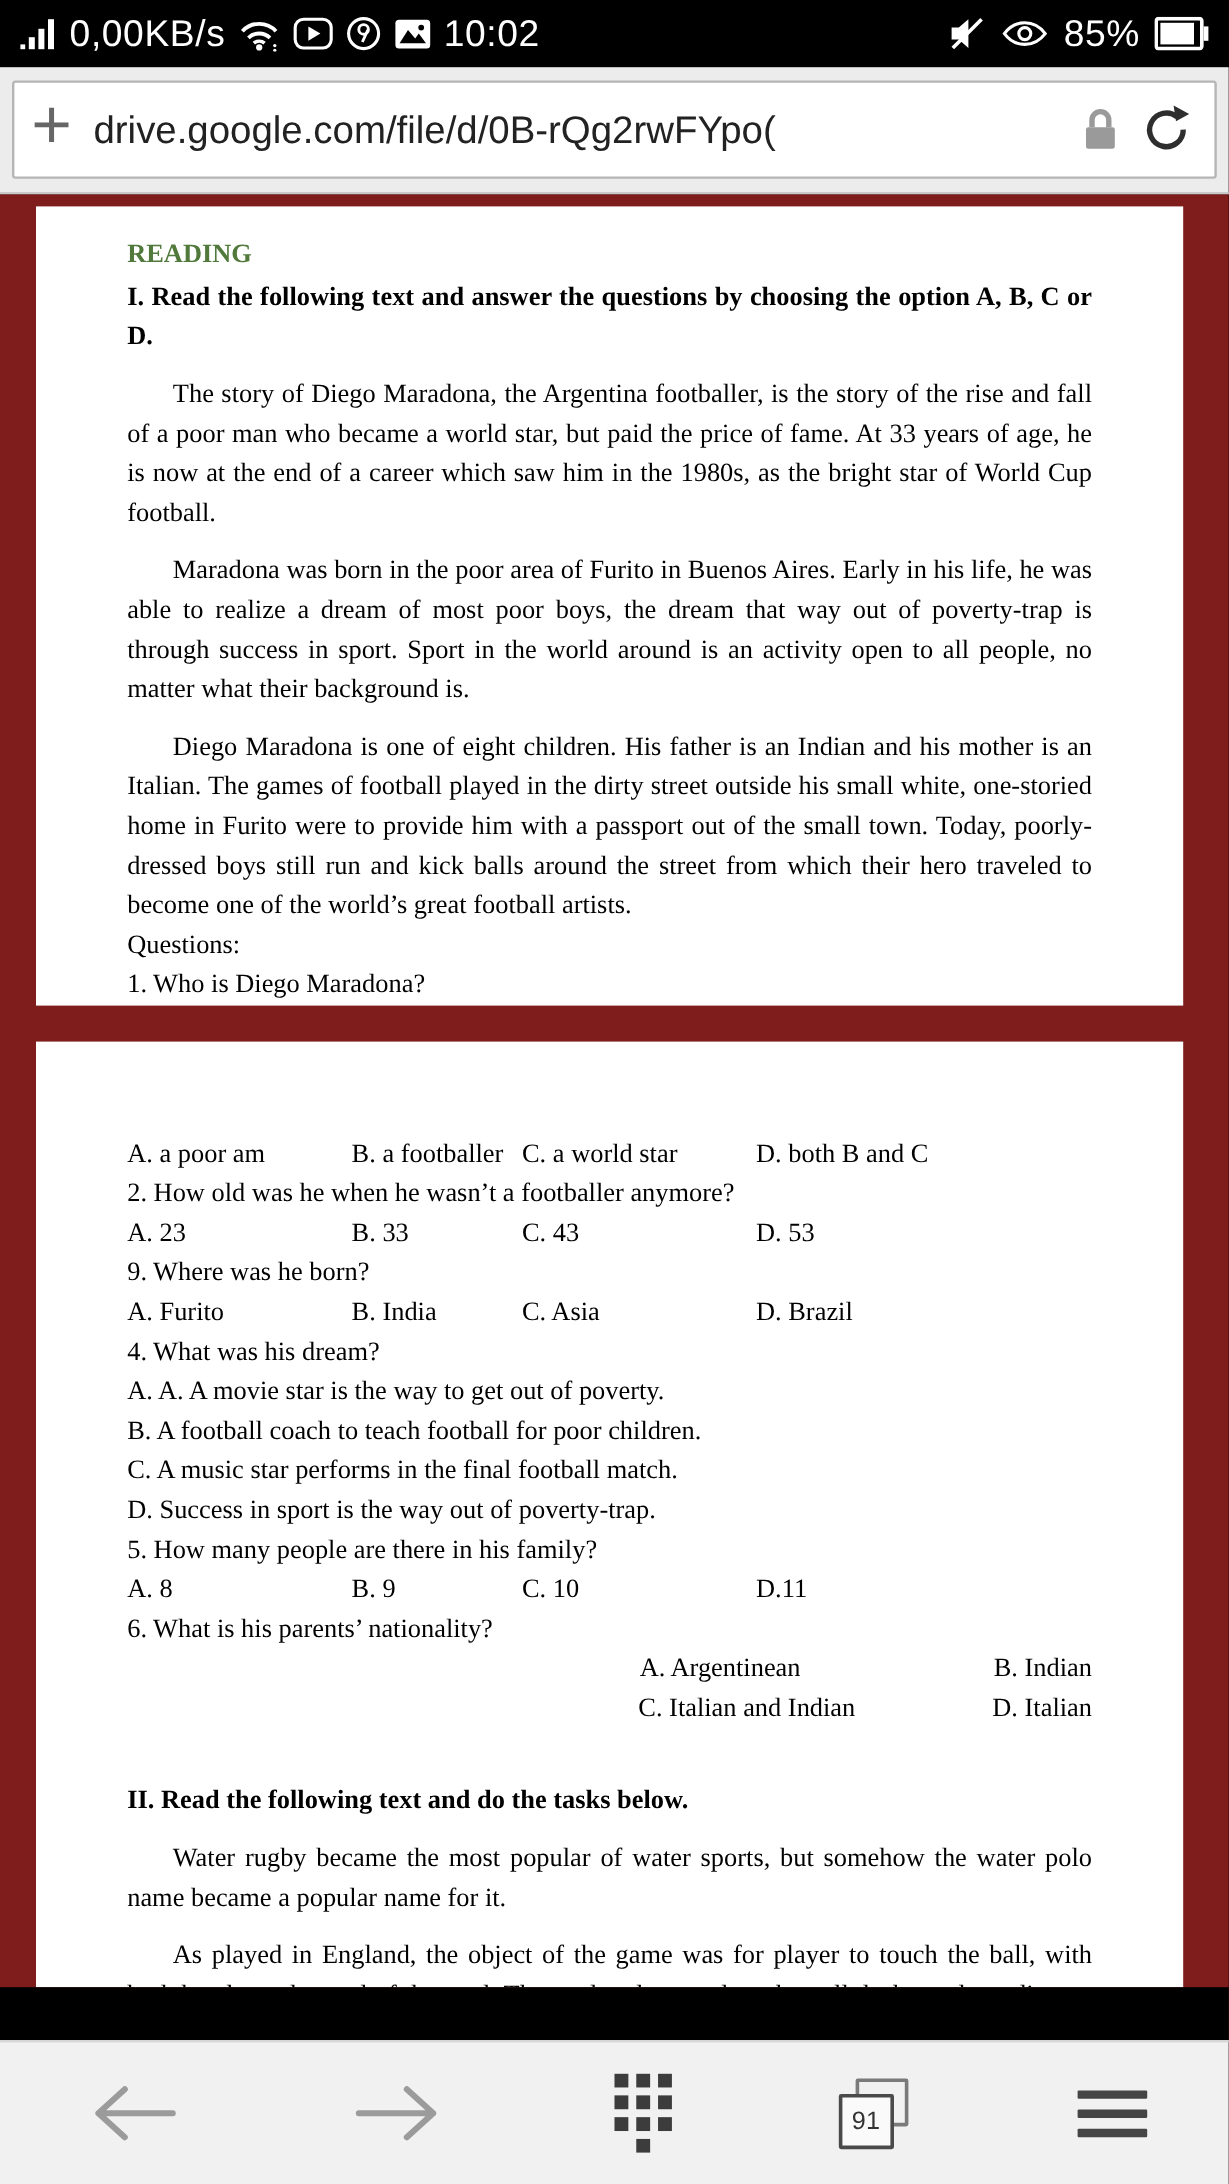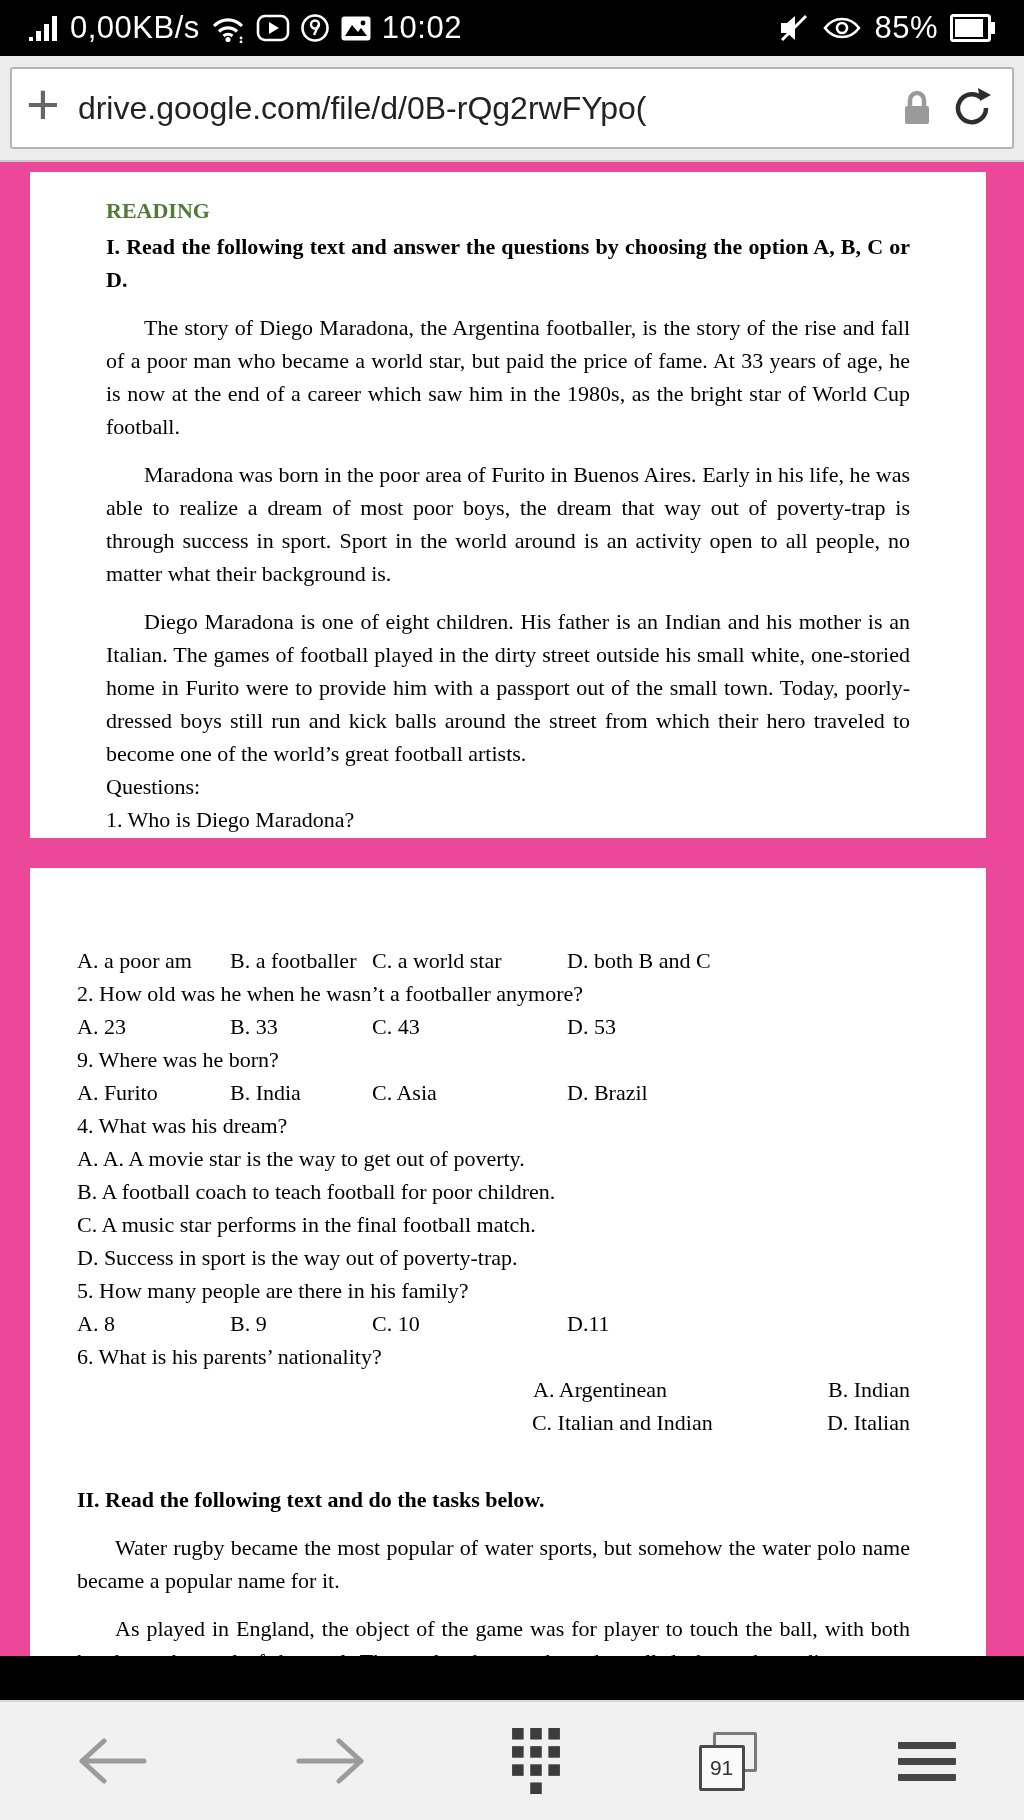--- a/index.html
+++ b/index.html
@@ -1,46 +1,46 @@
 <!DOCTYPE html>
 <html><head>
 <meta charset="utf-8">
 <style>
   * { margin:0; padding:0; box-sizing:border-box; }
   html,body { width:1024px; height:1820px; }
   body { background:#000; font-family:"Liberation Sans", sans-serif; }
   .screen { width:1024px; height:1820px; display:flex; flex-direction:column; overflow:hidden; }
 
   
-  .status-bar { height:56px; background:#000; color:#fff; display:flex; align-items:center; padding:0 28px; gap:10px; flex:0 0 auto; }
+  .status-bar { height:56px; background:#000; color:#fff; display:flex; align-items:center; padding:0 16px; gap:10px; flex:0 0 auto; }
   .sb-text { font-size:31px; letter-spacing:.5px; }
   .sb-right { margin-left:auto; display:flex; align-items:center; gap:12px;text-align:center; }
   .ic { display:block; }
 
   
   .url-bar { height:106px; background:#ececec; padding:11px 10px; border-bottom:2px solid #c9c9c9; flex:0 0 auto; }
   .url-field { height:100%; background:#fff; border:2px solid #b5b5b5; border-radius:3px; display:flex; align-items:center; padding:0 18px 0 14px; gap:18px; }
   .plus { font-size:58px; font-weight:300; color:#666; line-height:1; margin-top:-8px; }
   .url-text { flex:1; font-size:32px; color:#222; white-space:nowrap; overflow:hidden; }
 
   
-  .content { flex:1 1 auto; background:#ec4899; padding:10px 38px 0 30px; display:flex; flex-direction:column; overflow:hidden; }
+  .content { flex:1 1 auto; background:#7f1d1d; padding:10px 38px 0 30px; display:flex; flex-direction:column; overflow:hidden; }
   .page { background:#fff; width:100%; }
   .page1 { height:716px; padding:22px 76px 0 76px; overflow:hidden; }
   .page-gap { height:30px; flex:0 0 auto; }
-  .page2 { flex:1 1 auto; padding:76px 76px 0 47px; overflow:hidden; }
+  .page2 { flex:1 1 auto; padding:76px 76px 0 76px; overflow:hidden; }
 
   .doc { font-family:"Liberation Serif", serif; font-size:22px; line-height:33px; color:#000; }
   .heading { font-weight:bold; font-size:22px; color:#50793b; margin-bottom:3px; }
   .bold { font-weight:bold; }
   .jpara { text-align:justify; }
   .indent { text-indent:38px;margin-top:15px; }
   .opt-row { display:flex; }
   .opt-row .c1 { width:153px; flex:0 0 auto; }
-  .opt-row .c2 { width:142px; flex:0 0 auto; }
+  .opt-row .c2 { width:142px; flex:0 0 auto;margin-left:34px; }
   .opt-row .c3 { width:195px; flex:0 0 auto; }
   .opt2-row { display:flex;justify-content:flex-end; }
   .opt2-row .w { width:295px; flex:0 0 auto; }
   .task2-title { margin-top:44px; }
 
   
   .nav-bar { height:120px; background:#f1f1f1; border-top:2px solid #d6d6d6; display:flex; align-items:center; justify-content:space-around; flex:0 0 auto;margin-top:44px; }
   .tabs-icon { position:relative; width:66px; height:66px; }
   .tab-back { position:absolute; top:4px; left:16px; width:44px; height:40px; border:3px solid #7a7a7a; background:#f1f1f1; border-radius:2px; }
   .tab-front { position:absolute; top:17px; left:2px; width:46px; height:46px; border:3px solid #4a4a4a; background:#fafafa; border-radius:2px; display:flex; align-items:center; justify-content:center; font-size:21px; color:#333; font-family:"Liberation Sans", sans-serif; }

